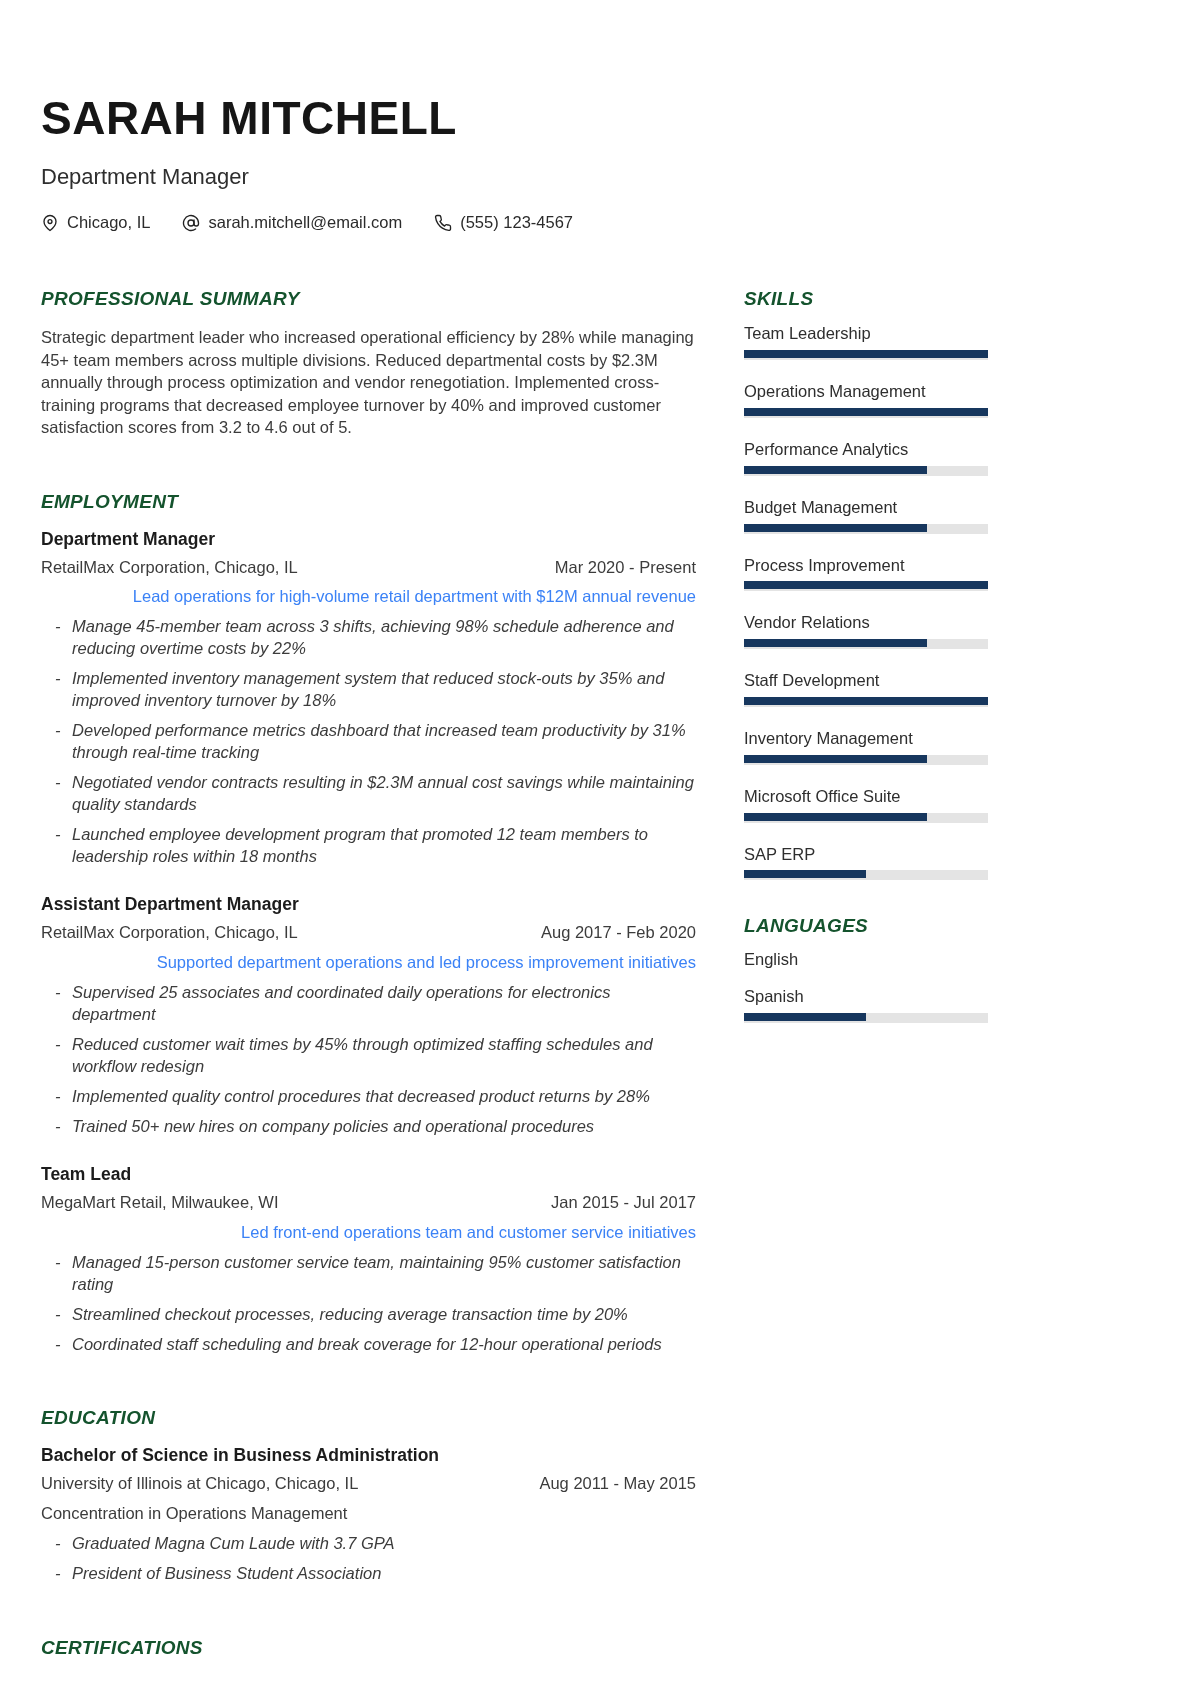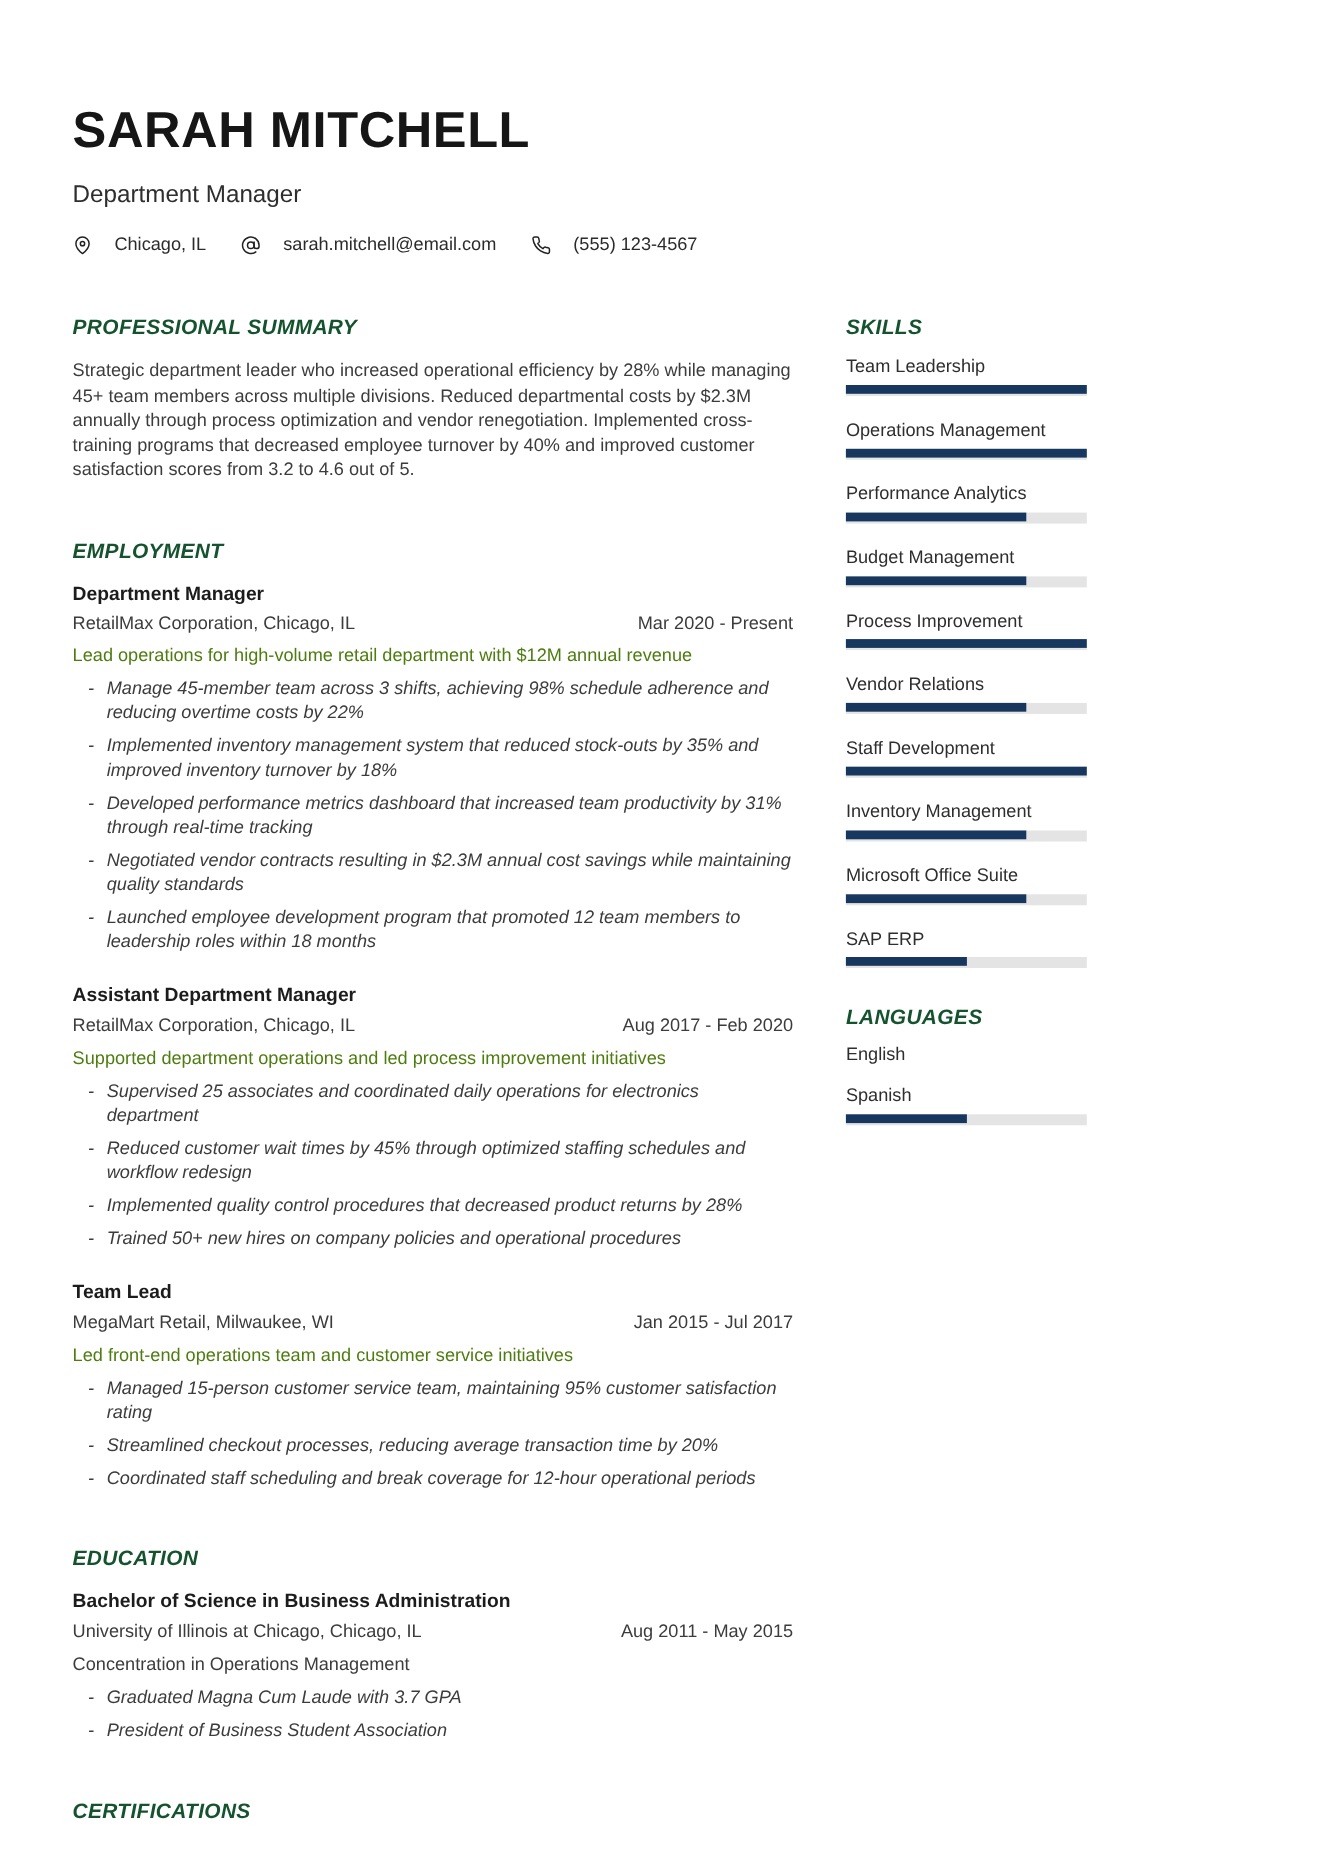--- a/index.html
+++ b/index.html
@@ -1,48 +1,48 @@
 <!DOCTYPE html>
 <html><head>
 <meta charset="utf-8">
 <style>
   html,body{margin:0;padding:0;background:#ffffff;}
   body{
     width:1200px;height:1697px;overflow:hidden;
     font-family:"Liberation Sans","DejaVu Sans",sans-serif;
     color:#3c3c3c;
   }
-  .page{box-sizing:border-box;width:1068px;height:1697px;padding:94px 80px 0 66px;}
+  .page{box-sizing:border-box;width:1068px;height:1697px;padding:94px 80px 0 41px;}
 
   
   .name{font-size:46px;font-weight:700;color:#161616;letter-spacing:.5px;line-height:1.05;margin:0;}
   .job-headline{font-size:22px;color:#2e2e2e;margin-top:23px;line-height:1.1;}
   .contact-row{display:flex;align-items:center;gap:32px;margin-top:24px;font-size:16.5px;color:#2b2b2b;}
-  .contact-item{display:flex;align-items:center;gap:20px;}
+  .contact-item{display:flex;align-items:center;gap:8px;}
   .cicon{display:inline-flex;width:18px;height:18px;color:#222;flex:0 0 auto;}
   .cicon svg{width:18px;height:18px;}
 
   
   .columns{display:flex;gap:48px;margin-top:56px;}
   .col-left{width:655px;flex:0 0 655px;}
   .col-right{flex:1;min-width:0;}
 
   
   .section{margin-top:52px;}
   .section:first-child{margin-top:0;}
   .section-heading{font-size:19px;font-weight:700;color:#14532d;letter-spacing:.3px;margin:0 0 16px 0;line-height:1.15;font-style:italic;}
 
   .summary-text{font-size:16.5px;line-height:22.5px;color:#3c3c3c;}
 
   
   .job{margin-top:27px;}
   .job:first-of-type{margin-top:0;}
   .job-title{font-size:17.5px;font-weight:700;color:#1c1c1c;margin-bottom:8px;line-height:1.2;}
   .job-meta{display:flex;justify-content:space-between;align-items:baseline;font-size:16.5px;color:#3c3c3c;margin-bottom:8px;line-height:1.2;text-align:right;}
-  .job-desc{font-size:16.5px;color:#4d7c0f;line-height:22px;}
+  .job-desc{font-size:16.5px;color:#3b82f6;line-height:22px;text-align:right;}
   ul.bullets{margin:2px 0 0 0;padding:0;list-style:none;font-style:italic;}
   ul.bullets li{position:relative;padding-left:31px;margin-top:8px;font-size:16.5px;line-height:22px;color:#3c3c3c;}
   ul.bullets li::before{content:"-";position:absolute;left:14px;top:0;color:#3c3c3c;}
 
   
   .edu-note{font-size:16.5px;color:#3c3c3c;line-height:22px;margin-bottom:2px;}
 
   
   .skill-item{margin-bottom:22px;}
   .skill-label{font-size:16.5px;color:#2e2e2e;margin-bottom:6px;line-height:1.2;}

